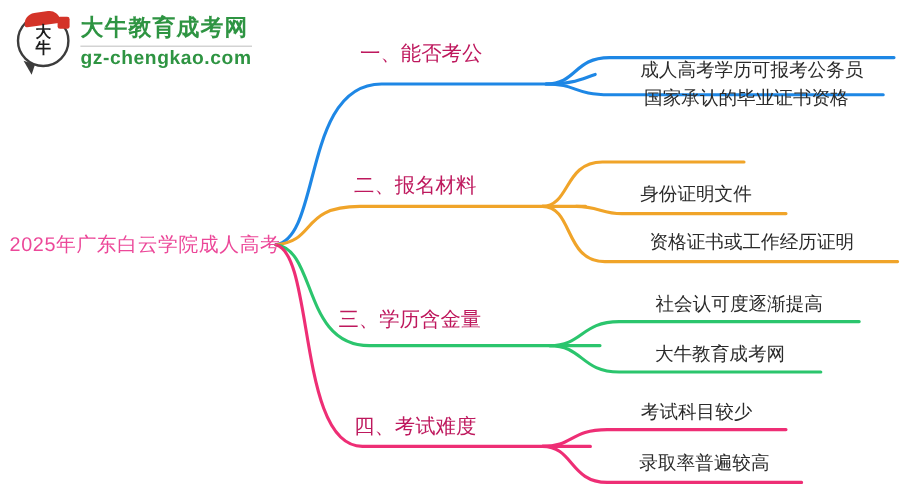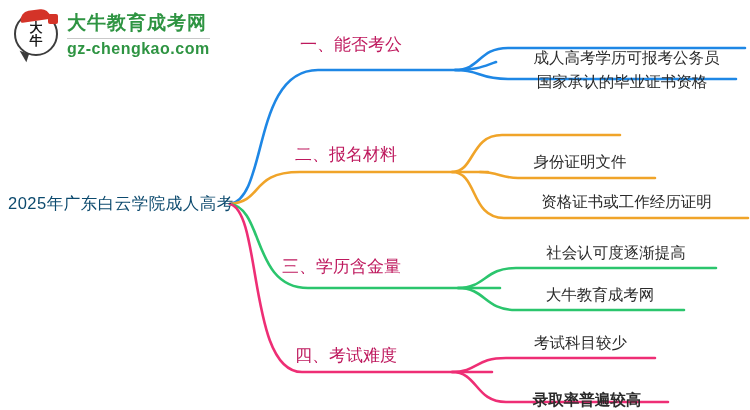--- a/index.html
+++ b/index.html
@@ -1,21 +1,21 @@
 <!DOCTYPE html>
 <html><head>
 <meta charset="utf-8">
 <style>
   html,body{margin:0;padding:0;background:#fff;}
   body{width:750px;height:410px;position:relative;overflow:hidden;
        font-family:"Liberation Sans","DejaVu Sans",sans-serif;}
   .stage{position:absolute;inset:0;width:750px;height:410px;}
   svg.links{position:absolute;left:0;top:0;pointer-events:none;}
   .node{position:absolute;white-space:nowrap;color:#2d2d2d;}
-  .root{font-size:16.5px;letter-spacing:0.5px;color:#0c4a6e;}
+  .root{font-size:16.5px;letter-spacing:0.5px;color:#ec4899;}
   .blabel{font-size:17px;text-align:left;color:#be185d;}
   .leaf{font-size:15.5px;text-align:center;color:#2b2b2b;}
   
   .logo{position:absolute;left:14px;top:10px;display:flex;align-items:center;gap:9px;}
   .bubble{position:relative;width:40px;height:40px;background:#fff;border:2px solid #3c3c3c;
           border-radius:50% 50% 50% 50%;display:flex;flex-direction:column;align-items:center;
           justify-content:center;line-height:1;}
   .bubble::after{content:"";position:absolute;left:2px;bottom:-7px;width:0;height:0;
           border-left:10px solid transparent;border-top:9px solid #3c3c3c;transform:rotate(18deg);}
   .bubble .hat{position:absolute;top:-4px;left:4px;width:30px;height:11px;background:#d43328;
@@ -77,15 +77,15 @@
   <div class="node leaf" style="left:508px;top:24px;width:237px;margin-top:24px;">成人高考学历可报考公务员</div>
   <div class="node leaf" style="left:508px;top:55px;width:228px;margin-top:17px;">国家承认的毕业证书资格</div>
 
   <div class="node leaf" style="left:505px;top:152px;width:150px;">身份证明文件</div>
   <div class="node leaf" style="left:516px;top:243px;width:200px;">社会认可度逐渐提高</div>
 
   <div class="node leaf" style="left:505px;top:192px;width:243px;">资格证书或工作经历证明</div>
   <div class="node leaf" style="left:516px;top:285px;width:168px;">大牛教育成考网</div>
 
   <div class="node leaf" style="left:506px;top:333px;width:149px;">考试科目较少</div>
-  <div class="node leaf" style="left:506px;top:390px;width:162px;font-weight:bold;">录取率普遍较高</div>
+  <div class="node leaf" style="left:506px;top:376px;width:162px;">录取率普遍较高</div>
 
 </div>
 
 </body></html>

